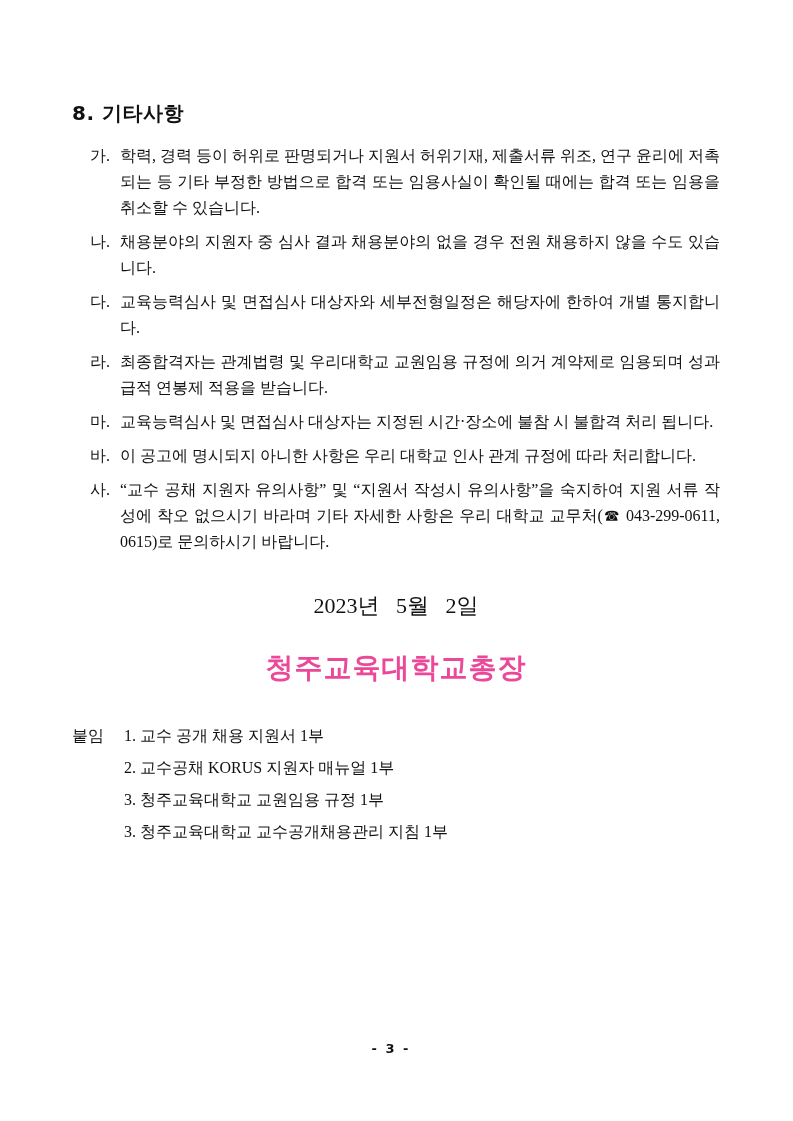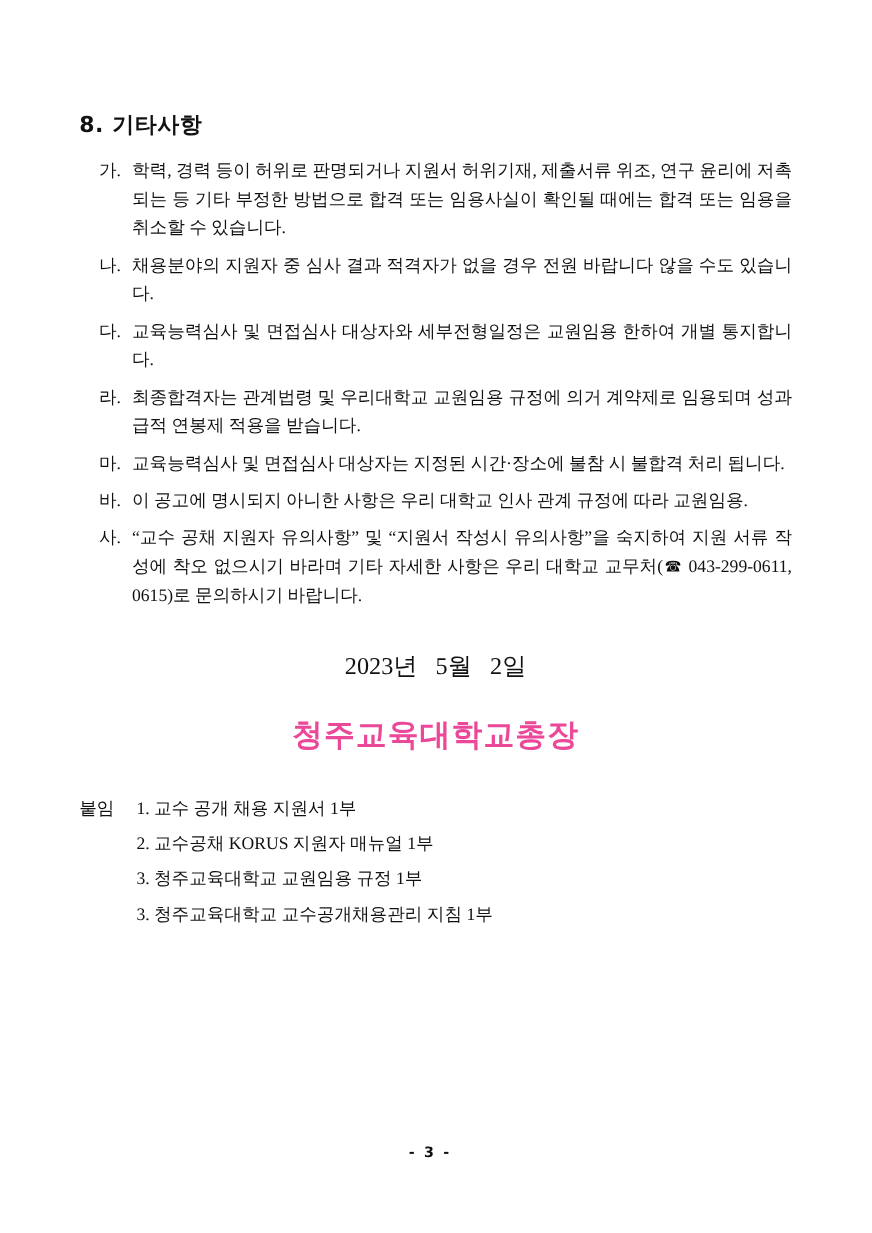--- a/index.html
+++ b/index.html
@@ -98,37 +98,37 @@
 
     <h1 class="heading">8. 기타사항</h1>
 
     <div class="items">
       <div class="item">
         <span class="lbl">가.</span>
         <span class="txt">학력, 경력 등이 허위로 판명되거나 지원서 허위기재, 제출서류 위조, 연구 윤리에 저촉되는 등 기타 부정한 방법으로 합격 또는 임용사실이 확인될 때에는 합격 또는 임용을 취소할 수 있습니다.</span>
       </div>
       <div class="item">
         <span class="lbl">나.</span>
-        <span class="txt">채용분야의 지원자 중 심사 결과 적격자가 없을 경우 전원 바랍니다 않을 수도 있습니다.</span>
+        <span class="txt">채용분야의 지원자 중 심사 결과 채용분야의 없을 경우 전원 채용하지 않을 수도 있습니다.</span>
       </div>
       <div class="item">
         <span class="lbl">다.</span>
-        <span class="txt">교육능력심사 및 면접심사 대상자와 세부전형일정은 교원임용 한하여 개별 통지합니다.</span>
+        <span class="txt">교육능력심사 및 면접심사 대상자와 세부전형일정은 해당자에 한하여 개별 통지합니다.</span>
       </div>
       <div class="item">
         <span class="lbl">라.</span>
         <span class="txt">최종합격자는 관계법령 및 우리대학교 교원임용 규정에 의거 계약제로 임용되며 성과급적 연봉제 적용을 받습니다.</span>
       </div>
       <div class="item">
         <span class="lbl">마.</span>
         <span class="txt">교육능력심사 및 면접심사 대상자는 지정된 시간·장소에 불참 시 불합격 처리 됩니다.</span>
       </div>
       <div class="item">
         <span class="lbl">바.</span>
-        <span class="txt">이 공고에 명시되지 아니한 사항은 우리 대학교 인사 관계 규정에 따라 교원임용.</span>
+        <span class="txt">이 공고에 명시되지 아니한 사항은 우리 대학교 인사 관계 규정에 따라 처리합니다.</span>
       </div>
       <div class="item">
         <span class="lbl">사.</span>
         <span class="txt">“교수 공채 지원자 유의사항” 및 “지원서 작성시 유의사항”을 숙지하여 지원 서류 작성에 착오 없으시기 바라며 기타 자세한 사항은 우리 대학교 교무처(☎ 043-299-0611, 0615)로 문의하시기 바랍니다.</span>
       </div>
     </div>
 
     <div class="date-line">2023년   5월   2일</div>
 
     <div class="signature">청주교육대학교총장</div>

